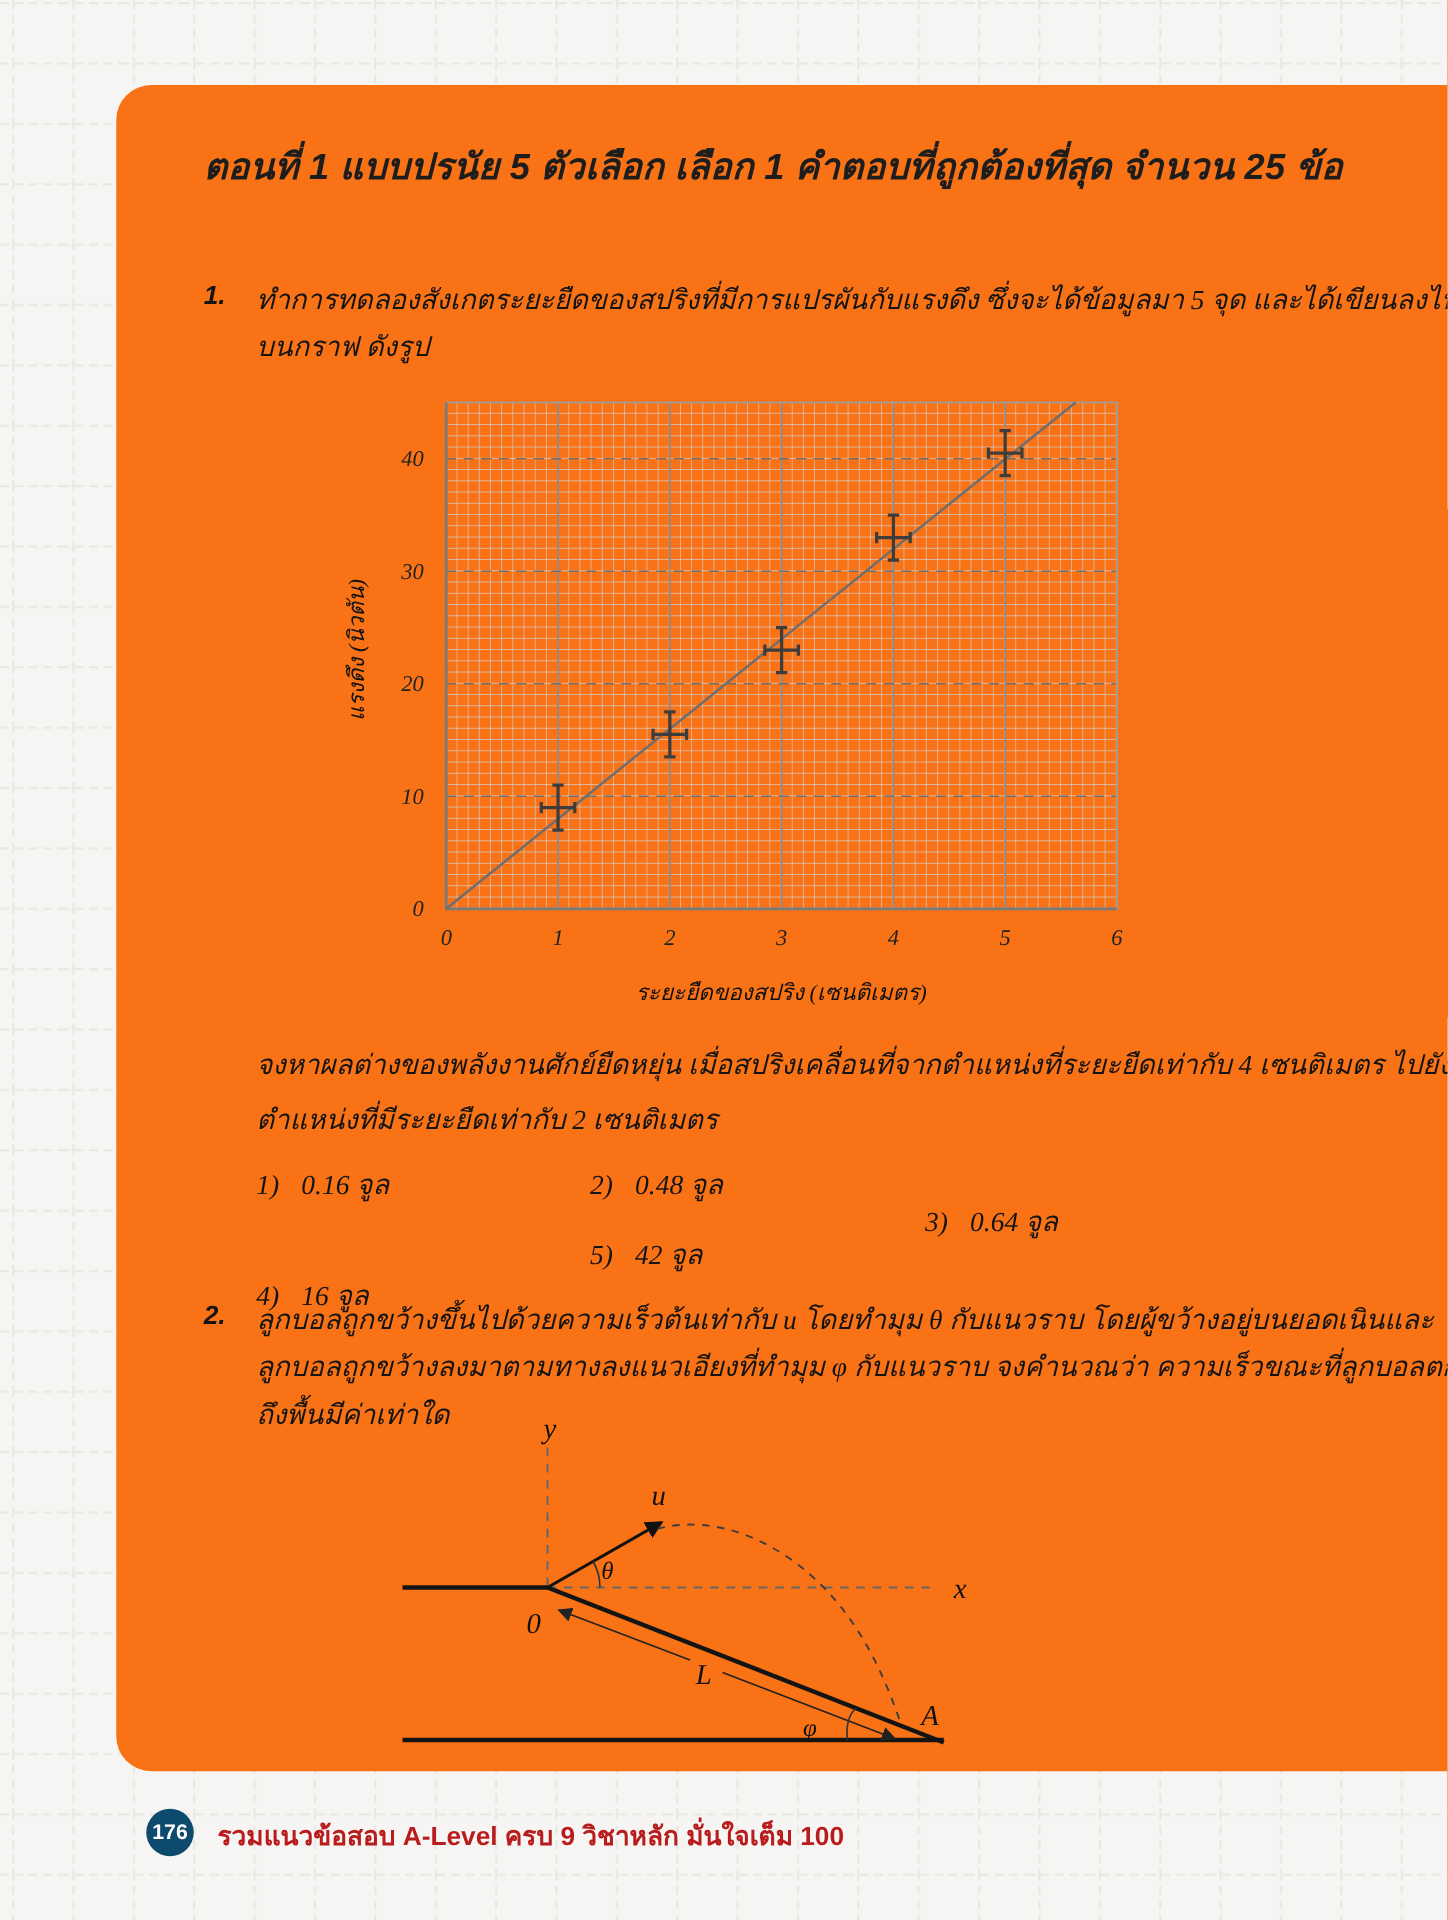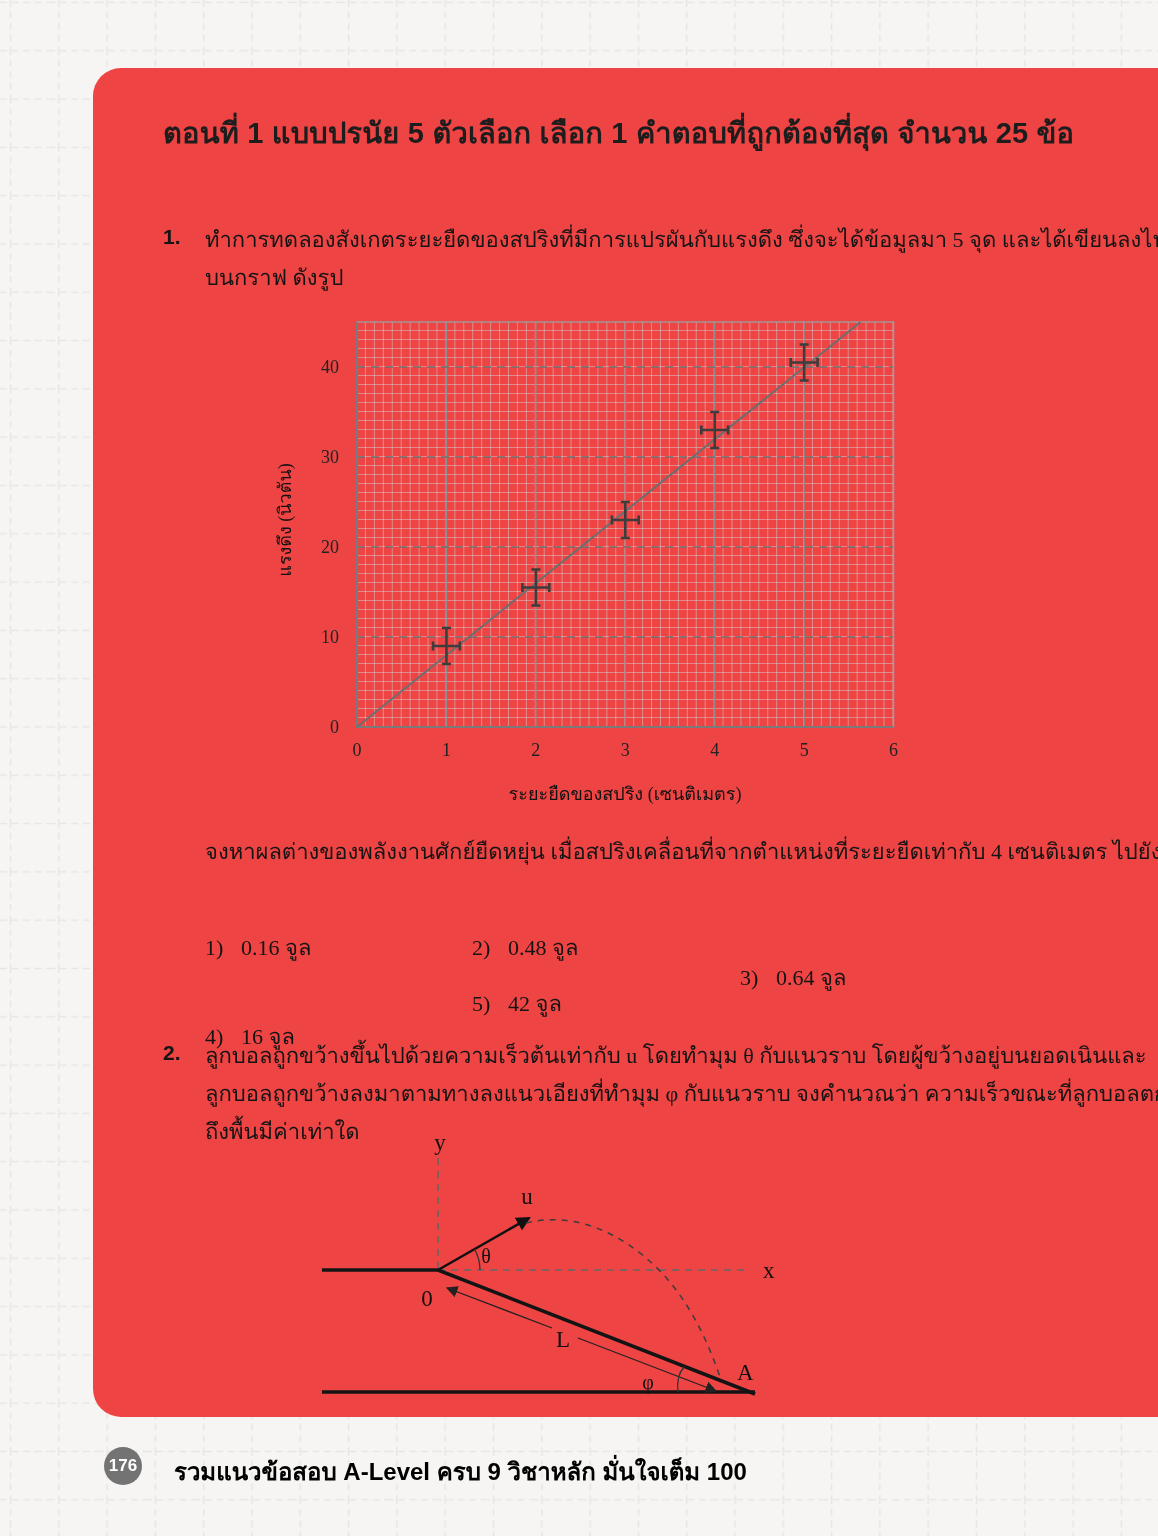--- a/index.html
+++ b/index.html
@@ -5,41 +5,41 @@
   html,body{margin:0;padding:0;}
   body{
     width:1158px;height:1536px;position:relative;overflow:hidden;
     background:#f6f5f3;
     font-family:"Liberation Sans",sans-serif;
   }
   .abs{position:absolute;}
   .bg-grid{position:absolute;left:0;top:0;width:1158px;height:1536px;}
   .card{
     position:absolute;left:93px;top:68px;width:1065px;height:1349px;
-    background:#ef4444;border-radius:28px 0 0 28px;
+    background:#f97316;border-radius:28px 0 0 28px;font-style:italic;
   }
   .header-line{
     font-size:29px;font-weight:600;color:#1d1d1d;letter-spacing:.2px;
     white-space:nowrap;
   }
   .serif{
     font-family:"Liberation Serif",serif;font-size:22px;color:#141414;
     white-space:nowrap;
   }
   .qnum{
     font-family:"Liberation Sans",sans-serif;font-size:21px;font-weight:700;color:#141414;
   }
   .choice .c-label{display:inline-block;min-width:36px;}
   .footer-badge{
-    position:absolute;left:104px;top:1447px;width:38px;height:38px;border-radius:50%;
-    background:#737373;color:#ffffff;font-size:17px;font-weight:600;
+    position:absolute;left:117px;top:1447px;width:38px;height:38px;border-radius:50%;
+    background:#0c4a6e;color:#ffffff;font-size:17px;font-weight:600;
     display:flex;align-items:center;justify-content:center;
   }
   .footer-text{
-    position:absolute;left:174px;top:1452px;font-size:24px;font-weight:700;color:#000000;
+    position:absolute;left:174px;top:1452px;font-size:21px;font-weight:700;color:#b91c1c;
     white-space:nowrap;
   }
   
   .tick-lbl{font-family:"Liberation Serif",serif;font-size:18px;fill:#222;}
   .axis-title{font-family:"Liberation Serif",serif;font-size:18px;fill:#111;}
   .dia-lbl{font-family:"Liberation Serif",serif;font-size:23px;fill:#111;}
   .dia-lbl-sm{font-family:"Liberation Serif",serif;font-size:20px;fill:#111;}
 </style>
 </head>
 <body>
@@ -108,20 +108,21 @@
         <text x="66" y="335" text-anchor="end" class="tick-lbl">10</text>
         <text x="66" y="245" text-anchor="end" class="tick-lbl">20</text>
         <text x="66" y="155" text-anchor="end" class="tick-lbl">30</text>
         <text x="66" y="65" text-anchor="end" class="tick-lbl">40</text>
       </g>
     <text class="axis-title" x="18" y="212" text-anchor="middle" transform="rotate(-90 18 212)">แรงดึง (นิวตัน)</text>
     <text class="axis-title" x="352" y="492" text-anchor="middle">ระยะยืดของสปริง (เซนติเมตร)</text>
   </svg>
 
   <div class="abs serif" style="left:112px;top:766px;">จงหาผลต่างของพลังงานศักย์ยืดหยุ่น เมื่อสปริงเคลื่อนที่จากตำแหน่งที่ระยะยืดเท่ากับ 4 เซนติเมตร ไปยัง</div>
+  <div class="abs serif" style="left:112px;top:810px;">ตำแหน่งที่มีระยะยืดเท่ากับ 2 เซนติเมตร</div>
 
   <div class="abs serif choice" style="left:112px;top:862px;">
     <span class="c-label">1)</span><span>0.16 จูล</span>
   </div>
   <div class="abs serif choice" style="left:379px;top:862px;">
     <span class="c-label">2)</span><span>0.48 จูล</span>
   </div>
   <div class="abs serif choice" style="left:647px;top:862px;margin-top:30px;">
     <span class="c-label">3)</span><span>0.64 จูล</span>
   </div>

